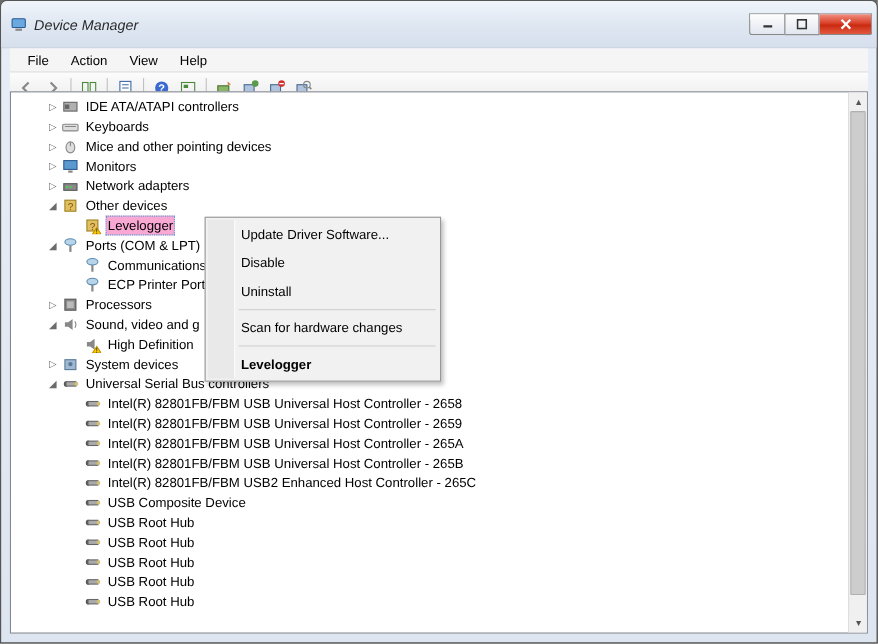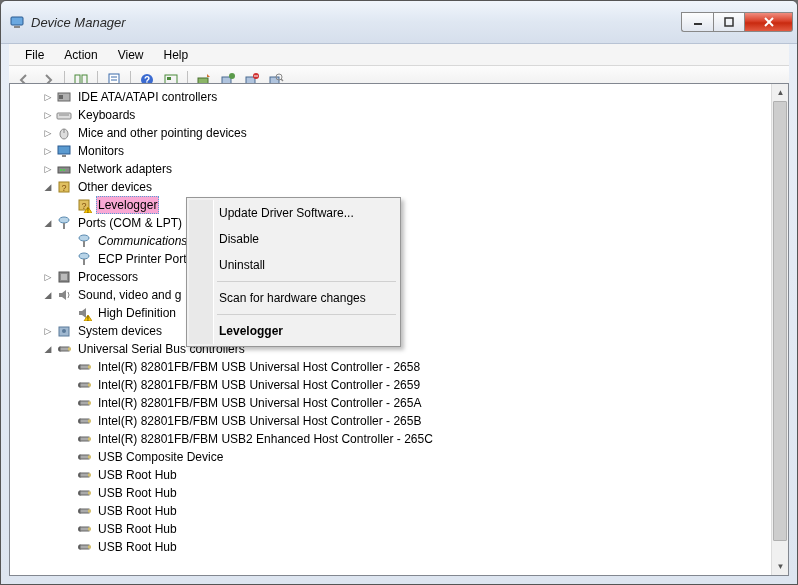--- a/index.html
+++ b/index.html
@@ -229,21 +229,21 @@
         <div class="node" style="padding-left: 28px;">
           <span class="tw">◢</span>
           <span class="ic">
             <svg class="ico" viewBox="0 0 16 16">
               <ellipse cx="8" cy="5" rx="5" ry="3" fill="#b8d4e8" stroke="#5a8ab0"></ellipse>
               <rect x="7" y="8" width="2" height="6" fill="#888"></rect>
             </svg>
           </span>
           <span class="lbl">Ports (COM &amp; LPT)</span>
         </div>
-        <div class="node" style="padding-left: 48px; font-style: italic;">
+        <div class="node" style="padding-left: 48px;">
           <span class="tw"></span>
           <span class="ic">
             <svg class="ico" viewBox="0 0 16 16">
               <ellipse cx="8" cy="5" rx="5" ry="3" fill="#b8d4e8" stroke="#5a8ab0"></ellipse>
               <rect x="7" y="8" width="2" height="6" fill="#888"></rect>
             </svg>
           </span>
           <span class="lbl">Communications</span>
         </div>
         <div class="node" style="padding-left: 48px;">

